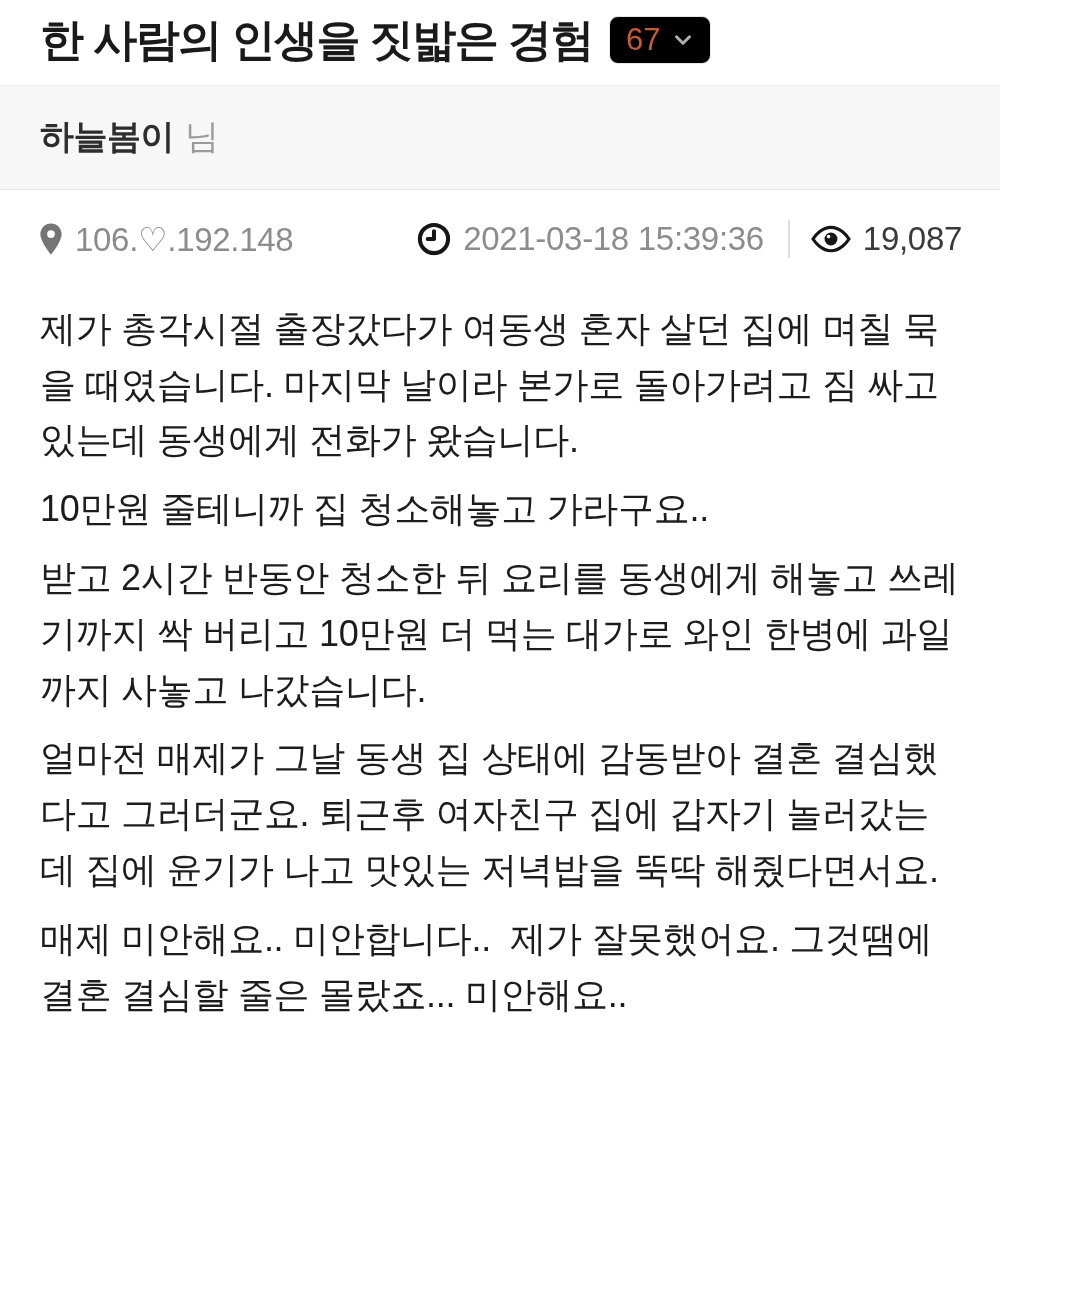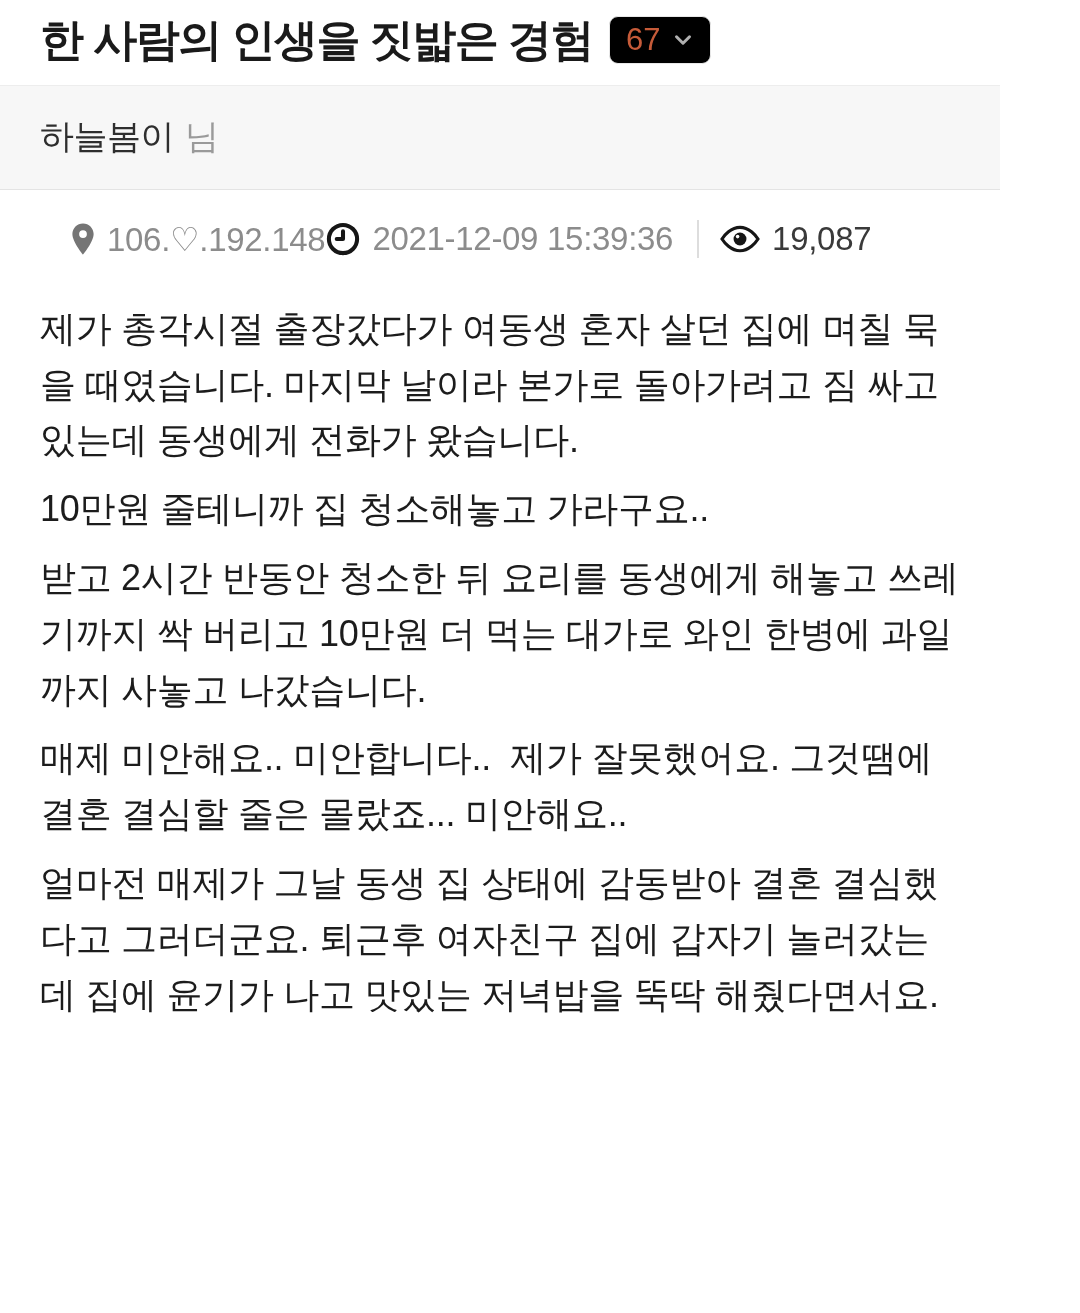--- a/index.html
+++ b/index.html
@@ -50,32 +50,32 @@
   .author-band {
     background: #f7f7f7;
     border-top: 1px solid #ededed;
     border-bottom: 1px solid #e4e4e4;
     height: 105px;
     display: flex;
     align-items: center;
     padding: 0 40px;
     font-size: 34px;
   }
-  .author-name { color: #2e2e2e; font-weight: 400; letter-spacing: -0.5px; cursor: pointer; }
+  .author-name { color: #2e2e2e; font-weight: 700; letter-spacing: -0.5px; cursor: pointer; }
   .author-suffix { color: #9a9a9a; margin-left: 11px; font-weight: 400; }
 
   
   .meta-row {
     display: flex;
+    justify-content: space-between;
     align-items: center;
     padding: 30px 38px 0 36px;
     font-size: 33px;
     color: #8c8c8c;
     letter-spacing: -0.3px;
-    margin-left: 32px;
   }
   .meta-left, .meta-right, .meta-group {
     display: flex;
     align-items: center;
   }
   .meta-left { gap: 9px; }
   .meta-group { gap: 11px; }
   .meta-right { gap: 0; }
   .views-value { color: #3a3a3a; }
   .v-divider {
@@ -135,37 +135,37 @@
       <span>106.♡.192.148</span>
     </div>
     <div class="meta-right">
       <div class="meta-group">
         <span class="icon">
           <svg width="36" height="36" viewBox="0 0 24 24" fill="none" stroke="#161616" stroke-width="2.7">
               <circle cx="12" cy="12" r="9.4"></circle>
               <path d="M12 6.8V12H7.8" stroke-linecap="round" stroke-linejoin="round"></path>
             </svg>
         </span>
-        <span>2021-12-09 15:39:36</span>
+        <span>2021-03-18 15:39:36</span>
       </div>
       <span class="v-divider"></span>
       <div class="meta-group">
         <span class="icon">
           <svg width="42" height="32" viewBox="0 0 28 20" fill="none">
               <path d="M14 2.2C8 2.2 3.5 7.6 2 10c1.5 2.4 6 7.8 12 7.8S24.5 12.4 26 10C24.5 7.6 20 2.2 14 2.2z" stroke="#161616" stroke-width="2.1"></path>
               <circle cx="14" cy="10" r="4.3" fill="#161616"></circle>
               <circle cx="12.4" cy="8.4" r="1.2" fill="#ffffff"></circle>
             </svg>
         </span>
         <span class="views-value">19,087</span>
       </div>
     </div>
   </div>
 
   <main class="post-body">
     <p>제가 총각시절 출장갔다가 여동생 혼자 살던 집에 며칠 묵을 때였습니다. 마지막 날이라 본가로 돌아가려고 짐 싸고 있는데 동생에게 전화가 왔습니다.</p>
     <p>10만원 줄테니까 집 청소해놓고 가라구요..</p>
     <p>받고 2시간 반동안 청소한 뒤 요리를 동생에게 해놓고 쓰레기까지 싹 버리고 10만원 더 먹는 대가로 와인 한병에 과일까지 사놓고 나갔습니다.</p>
+    <p>얼마전 매제가 그날 동생 집 상태에 감동받아 결혼 결심했다고 그러더군요. 퇴근후 여자친구 집에 갑자기 놀러갔는데 집에 윤기가 나고 맛있는 저녁밥을 뚝딱 해줬다면서요.</p>
     <p>매제 미안해요.. 미안합니다..  제가 잘못했어요. 그것땜에 결혼 결심할 줄은 몰랐죠... 미안해요..</p>
-    <p>얼마전 매제가 그날 동생 집 상태에 감동받아 결혼 결심했다고 그러더군요. 퇴근후 여자친구 집에 갑자기 놀러갔는데 집에 윤기가 나고 맛있는 저녁밥을 뚝딱 해줬다면서요.</p>
   </main>
 
 </div>
 
 </body></html>

